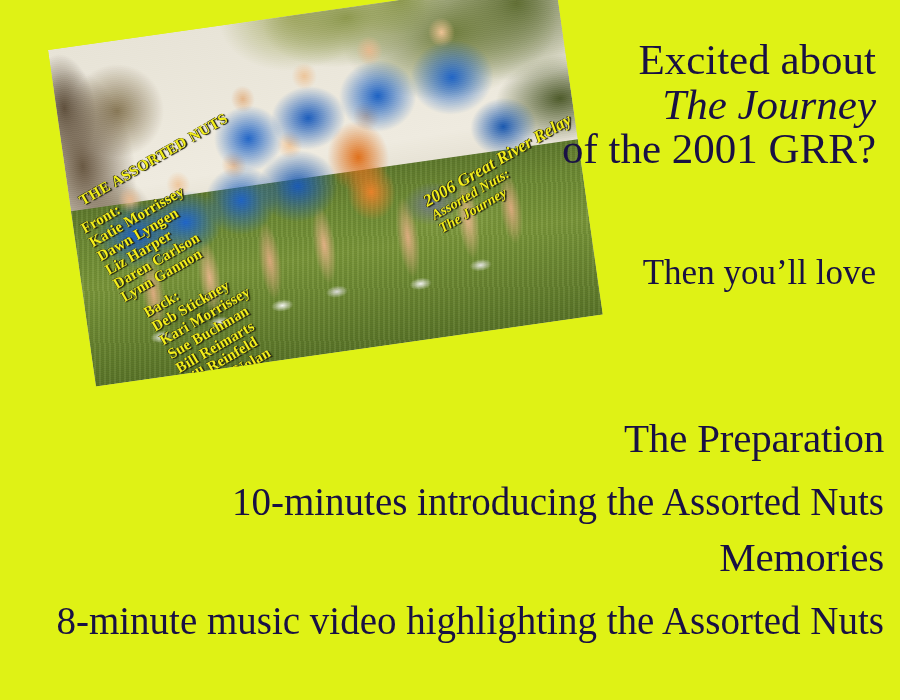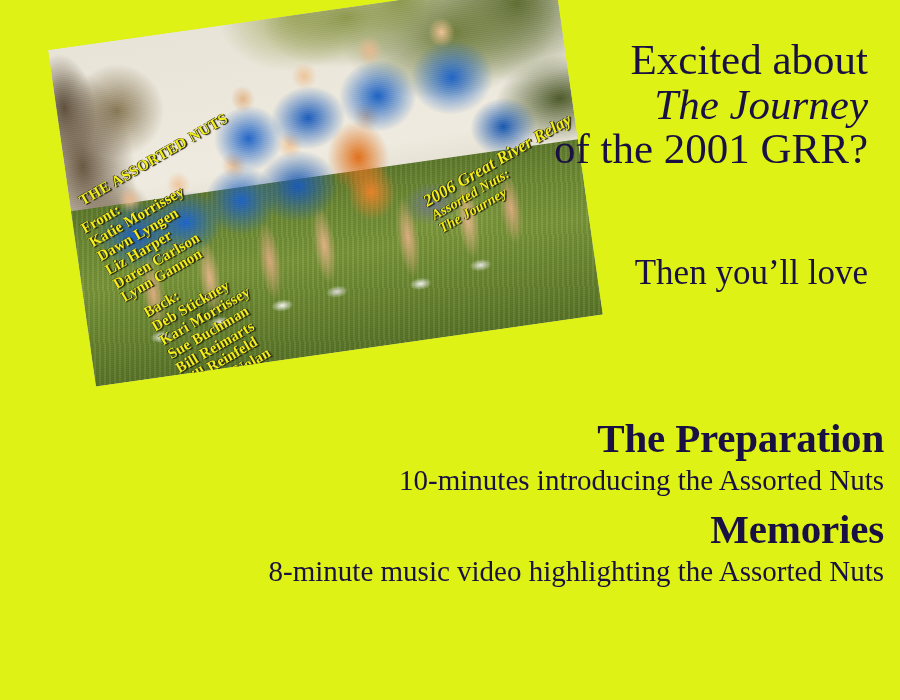--- a/index.html
+++ b/index.html
@@ -172,21 +172,21 @@
   #cap-relay .sub {
     display: block;
     font-size: 14px;
     font-weight: bold;
     font-style: italic;
   }
 
   
   .txt-block {
     position: absolute;
-    right: 32px;
+    right: 24px;
     text-align: right;
     color: #191044;
   }
   #block-excited {
     top: 38px;
     font-size: 43px;
     line-height: 1.04;
   }
   #block-excited .ital {
     font-style: italic;
@@ -200,29 +200,29 @@
   
   #block-bottom {
     position: absolute;
     right: 16px;
     top: 416px;
     text-align: right;
     color: #191044;
     width: 870px;
   }
   .disk-title {
-    font-weight: bold;
+    font-weight: normal;
     font-size: 41px;
     line-height: 1.1;
     letter-spacing: -0.2px;
   }
   .disk-desc {
-    font-size: 29px;
+    font-size: 39px;
     line-height: 1.18;
-    margin-top: 2px;
+    margin-top: 18px;
   }
   .spacer-sm { height: 10px; }
 </style>
 </head>
 <body>
 
 <div id="poster">
 
   <div id="photo-wrap">
     <div class="photo-layer bg-building"></div>

